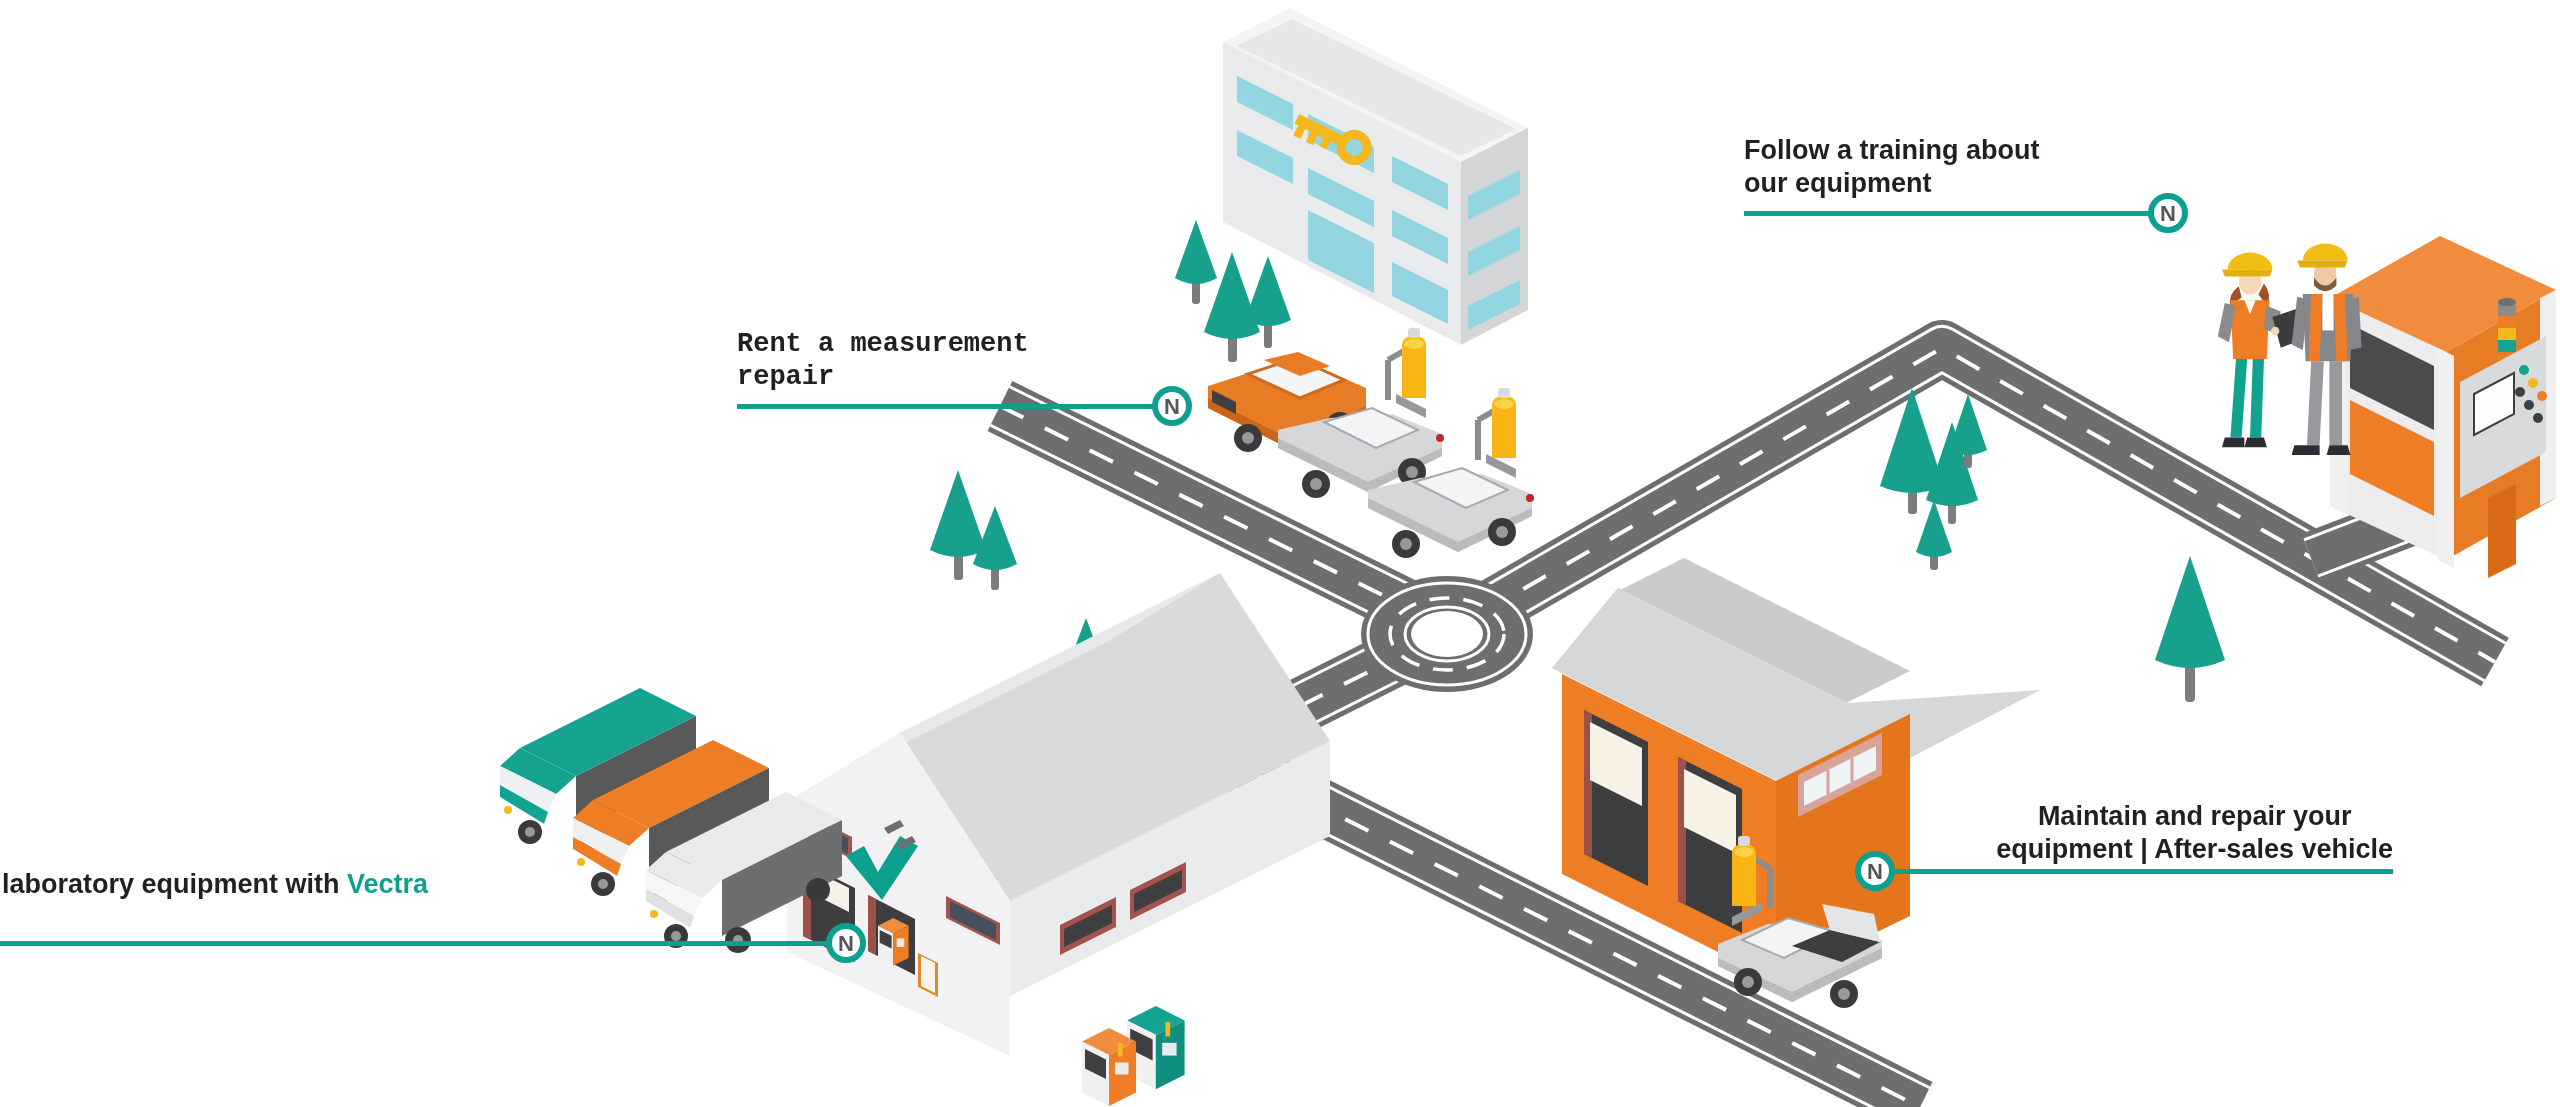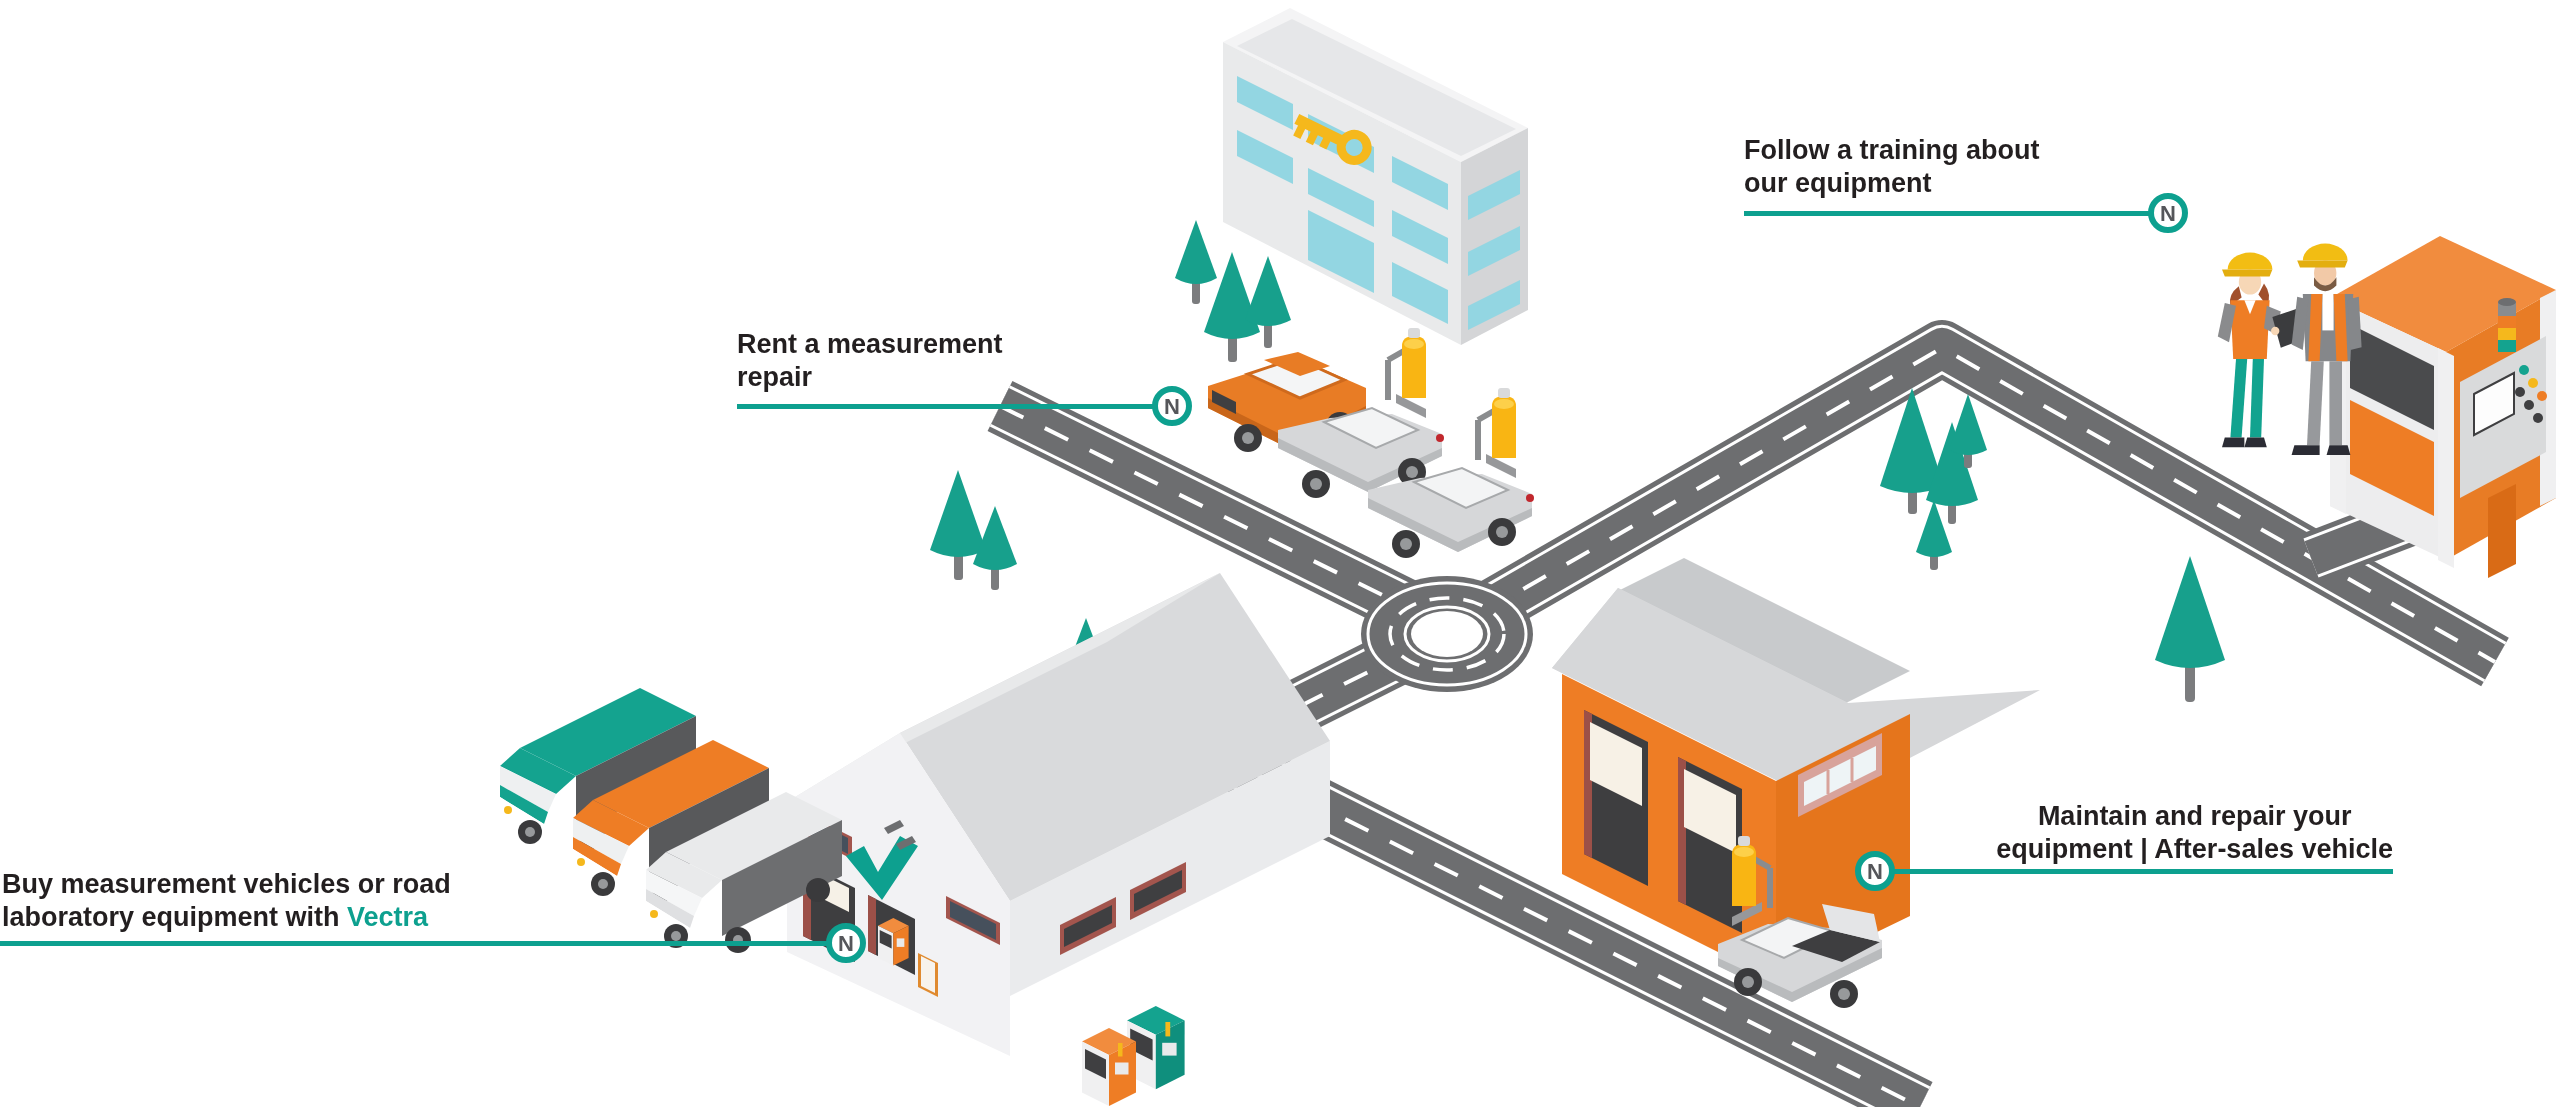--- a/index.html
+++ b/index.html
@@ -416,32 +416,31 @@
       <circle cx="846" cy="943" r="17" fill="#ffffff" stroke="#0da08f" stroke-width="6"></circle>
       <text x="846" y="951">N</text>
     </g>
     <g>
       <circle cx="1875" cy="871" r="17" fill="#ffffff" stroke="#0da08f" stroke-width="6"></circle>
       <text x="1875" y="879">N</text>
     </g>
   </g>
 </svg>
 
-<div class="callout" style="left:737px;top:328px;">
+<div class="callout" style="left:737px;top:328px;font-family:Liberation Mono, monospace;">
   <div>Rent a measurement</div>
   <div>repair</div>
 </div>
 
 <div class="callout" style="left:1744px;top:134px;">
   <div>Follow a training about</div>
   <div>our equipment</div>
 </div>
 
 <div class="callout" style="left:2px;top:868px;">
-  <div>Buy measurement vehicles or road</div>
   <div><span>laboratory equipment with </span><span class="hl">Vectra</span></div>
 </div>
 
 <div class="callout right" style="right:167px;top:800px;">
   <div>Maintain and repair your</div>
   <div>equipment | After-sales vehicle</div>
 </div>
 
 </div>
 

